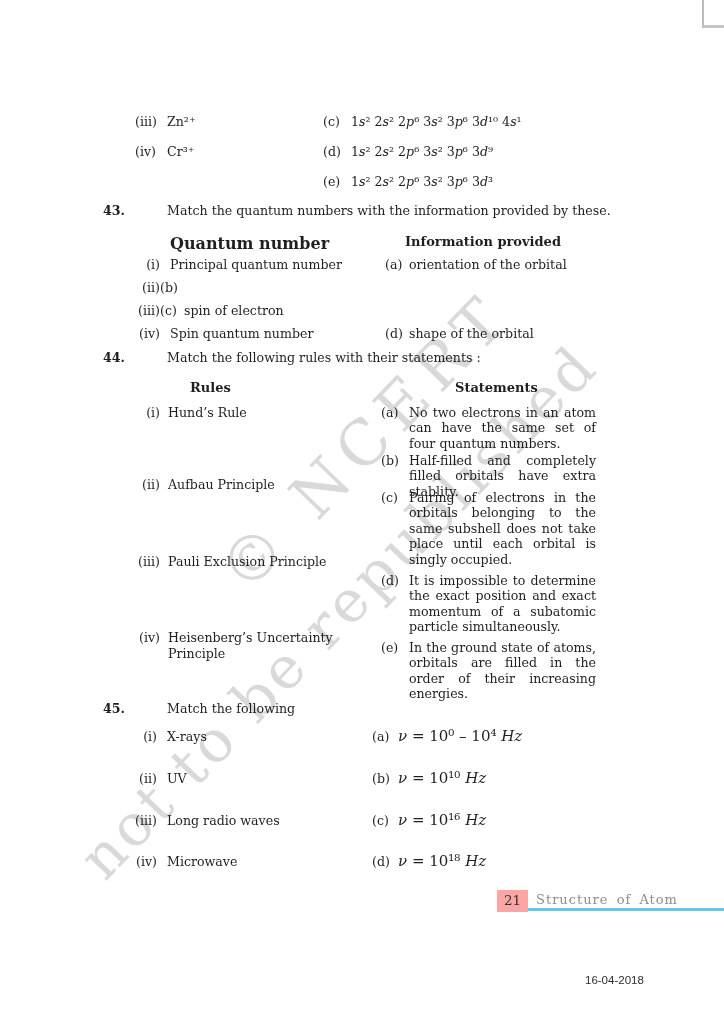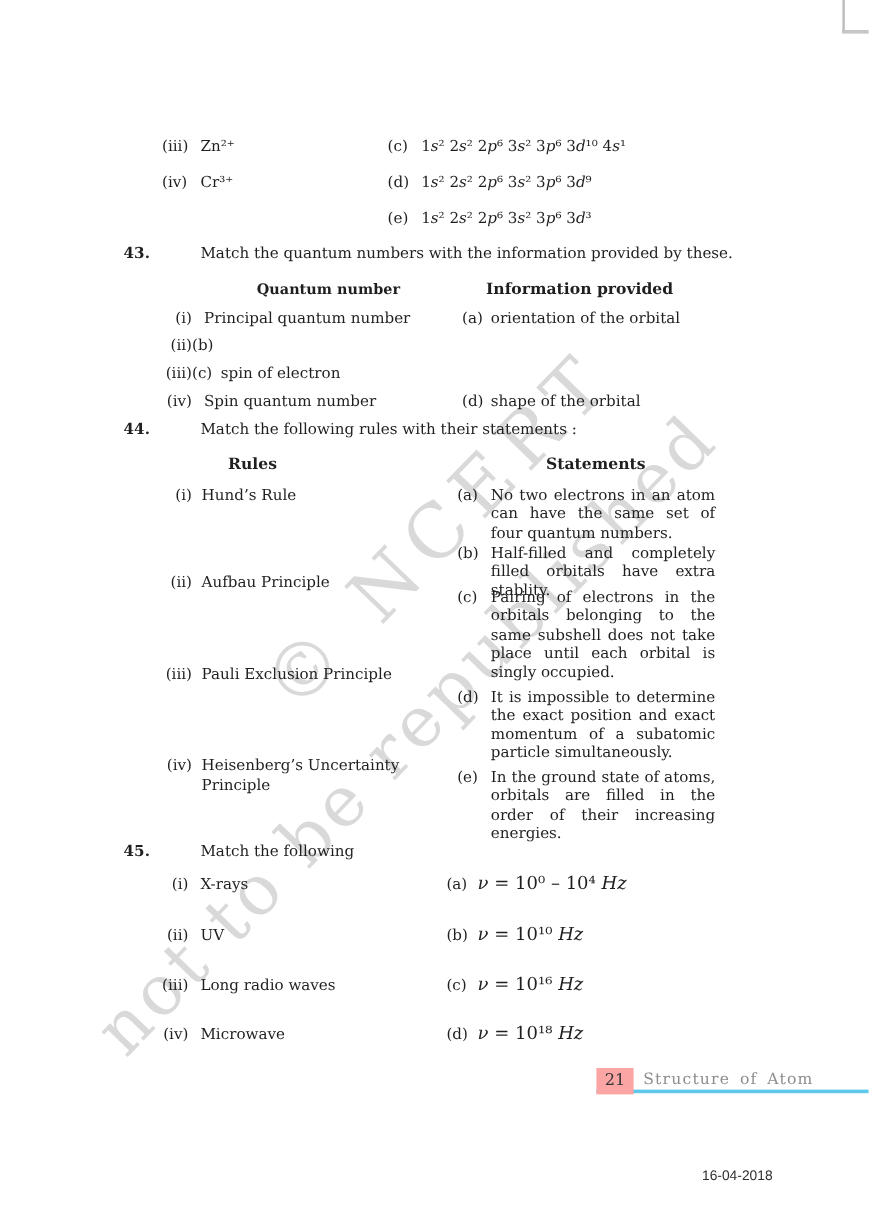--- a/index.html
+++ b/index.html
@@ -35,21 +35,21 @@
   
   .config-section { position:absolute; left:135px; top:115px; width:560px; }
   .config-row { display:flex; margin-bottom:16px; line-height:14px; white-space:nowrap; }
   .config-row .c-num    { flex:0 0 32px; }
   .config-row .c-ion    { flex:0 0 156px; }
   .config-row .c-letter { flex:0 0 28px; }
 
   
   .q43 { position:absolute; left:103px; top:203px; width:580px; }
   .q43 .col-headers { position:absolute; top:31px; left:0; width:100%; font-weight:bold; }
-  .q43 .lh { position:absolute; left:67px; white-space:nowrap; font-size:12px;margin-left:44px; }
+  .q43 .lh { position:absolute; left:67px; white-space:nowrap; font-size:16px; }
   .q43 .rh { position:absolute; left:302px; white-space:nowrap; font-size:13px; }
   .q43 .rows { position:absolute; top:50px; left:0; width:100%; }
   .q43 .m-row { display:flex; line-height:23px; white-space:nowrap; }
   .q43 .m-row .roman { flex:0 0 57px; }
   .q43 .m-row .m-left { flex:0 0 225px; padding-left:10px; box-sizing:border-box; }
   .q43 .m-row .letter { flex:0 0 24px; }
 
   
   .q44 { position:absolute; left:103px; top:350px; width:580px; height:350px; }
   .q44 .lh { position:absolute; left:87px; top:30px; font-weight:bold; font-size:13px; }

